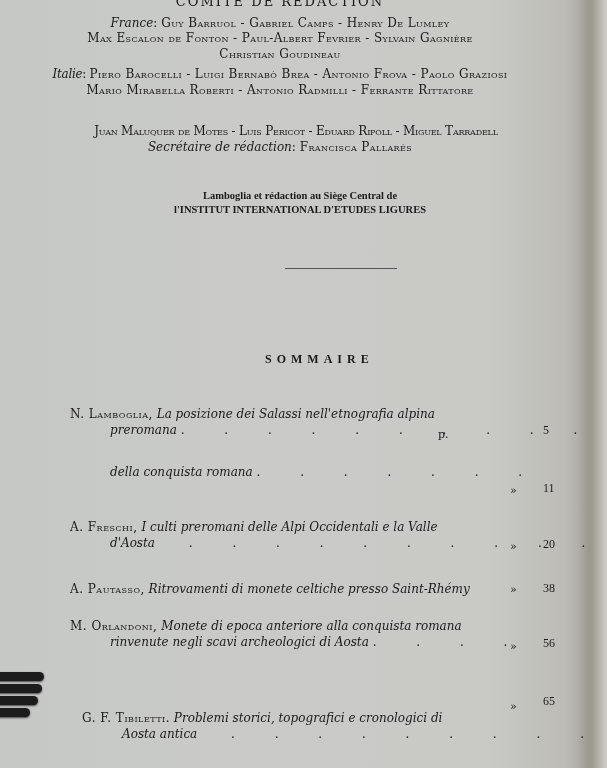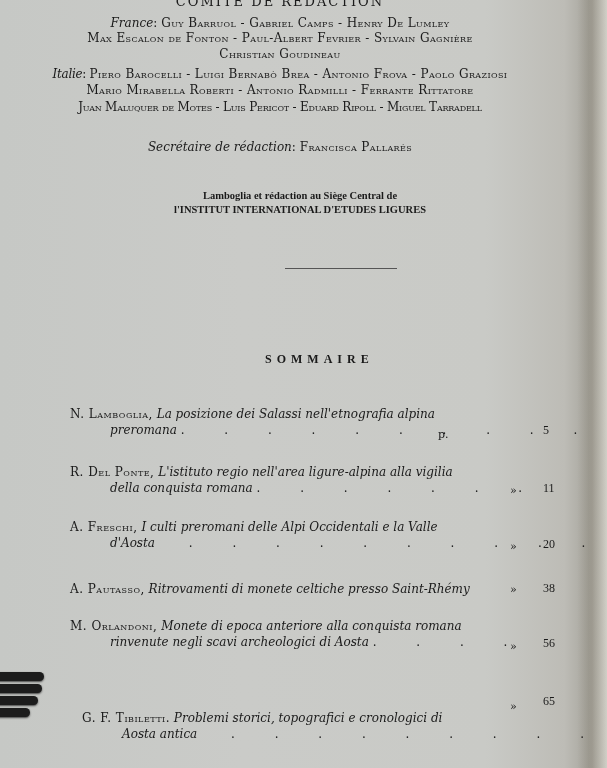--- a/index.html
+++ b/index.html
@@ -42,42 +42,41 @@
     <span class="it">France</span>: <span class="sc">Guy Barruol - Gabriel Camps - Henry De Lumley</span>
   </div>
   <div class="center line sc" style="top:31px;">Max Escalon de Fonton - Paul-Albert Fevrier - Sylvain Gagnière</div>
   <div class="center line" style="top:67px; letter-spacing:-0.3px;">
     <span class="it">Italie</span>: <span class="sc">Piero Barocelli - Luigi Bernabò Brea - Antonio Frova - Paolo Graziosi</span>
   </div>
 
   <div class="center line sc" style="top:47px;">Christian Goudineau</div>
   <div class="center line sc" style="top:83px;">Mario Mirabella Roberti - Antonio Radmilli - Ferrante Rittatore</div>
 
-  <div class="center line sc" style="top:100px; letter-spacing:-0.2px;">Juan Maluquer de Motes - Luis Pericot - Eduard Ripoll - Miguel Tarradell</div>
+  <div class="center line sc" style="top:124px; letter-spacing:-0.2px;padding-left:16px;">Juan Maluquer de Motes - Luis Pericot - Eduard Ripoll - Miguel Tarradell</div>
 
   <div class="center line" style="top:140px;">
     <span class="it">Secrétaire de rédaction</span>: <span class="sc">Francisca Pallarés</span>
   </div>
 
   <div class="center addr" style="top:189px; left:20px;">Lamboglia et rédaction au Siège Central de</div>
   <div class="center addr" style="top:203px; left:20px;">l'INSTITUT INTERNATIONAL D'ETUDES LIGURES</div>
 
   <div class="rule"></div>
 
   <div class="sommaire">SOMMAIRE</div>
 
   <div class="entry" style="top:406px;">
     <div class="l1"><span class="author">N. Lamboglia,</span> <span class="title">La posizione dei Salassi nell'etnografia alpina</span></div>
     <div class="l2"><span class="title">preromana</span> <span class="dots">. . . . . . . . . . .</span></div>
   </div>
   <span class="mark" style="top:428px;">p.</span>
   <span class="num" style="top:423px;">5</span>
 
   <div class="entry" style="top:464px;">
-    <div class="l1"><span class="author">R. Del Ponte,</span> <span class="title">L'istituto regio nell'area ligure-alpina alla vigilia</span></div>
     <div class="l2"><span class="title">della conquista romana</span> <span class="dots">. . . . . . .</span></div>
   </div>
   <span class="mark" style="top:484px; left:510px;">»</span>
   <span class="num" style="top:481px;">11</span>
 
   <div class="entry" style="top:519px;">
     <div class="l1"><span class="author">A. Freschi,</span> <span class="title">I culti preromani delle Alpi Occidentali e la Valle</span></div>
     <div class="l2"><span class="title">d'Aosta</span> <span class="dots" style="padding-left:30px;">. . . . . . . . . .</span></div>
   </div>
   <span class="mark" style="top:540px; left:510px;">»</span>

